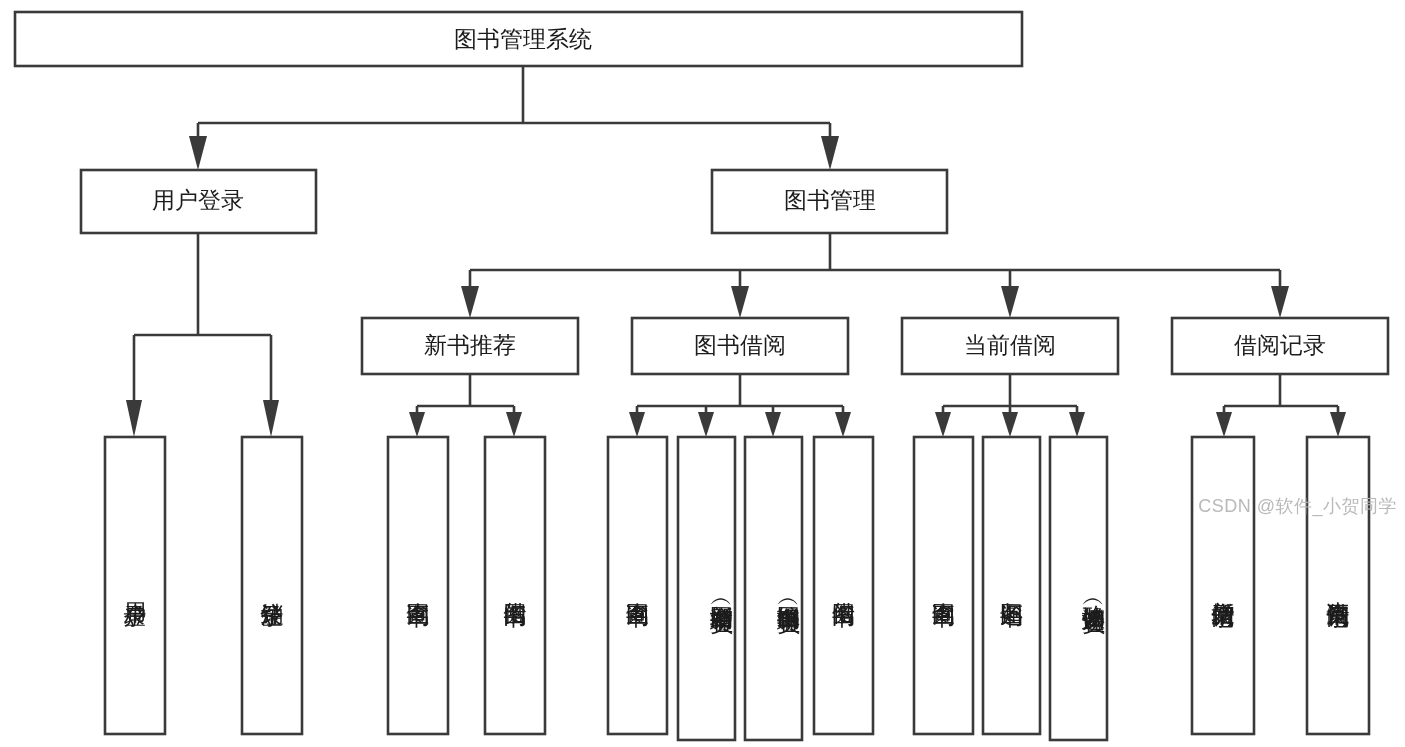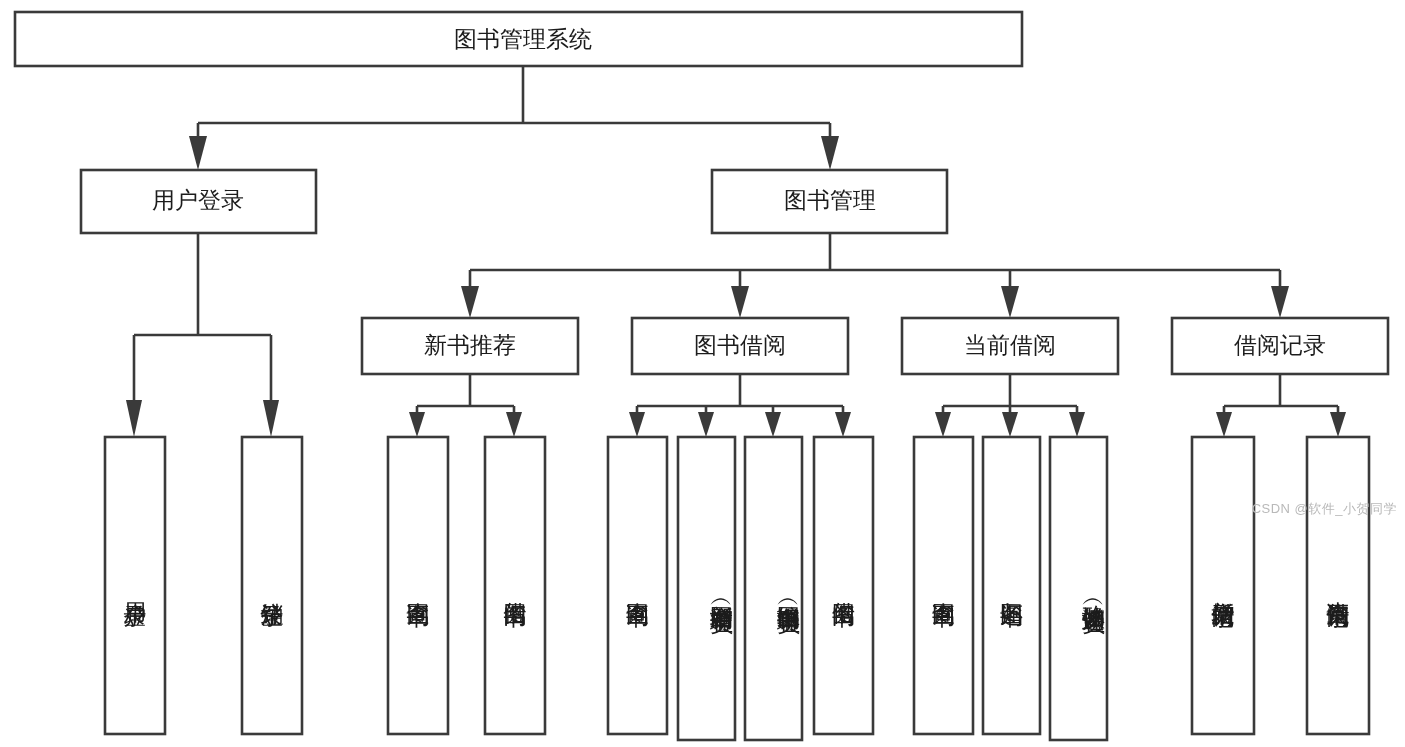--- a/index.html
+++ b/index.html
@@ -62,21 +62,21 @@
     text-orientation: upright;
     letter-spacing: 1px;
     white-space: nowrap;
     pointer-events: none;
   }
   .watermark {
     position: absolute;
     right: 8px;
     bottom: 6px;
     font-family: "Liberation Sans", "DejaVu Sans", sans-serif;
-    font-size: 13px;
+    font-size: 18px;
     color: #b9b9b9;
     letter-spacing: 0.5px;
     white-space: nowrap;
   }
 </style>
 </head>
 <body>
 
 <div id="diagram-root">
 

